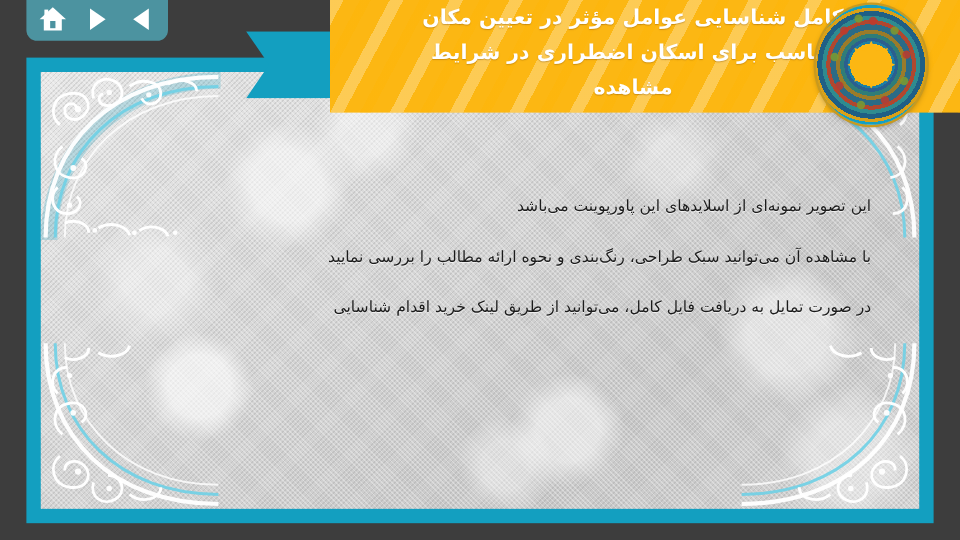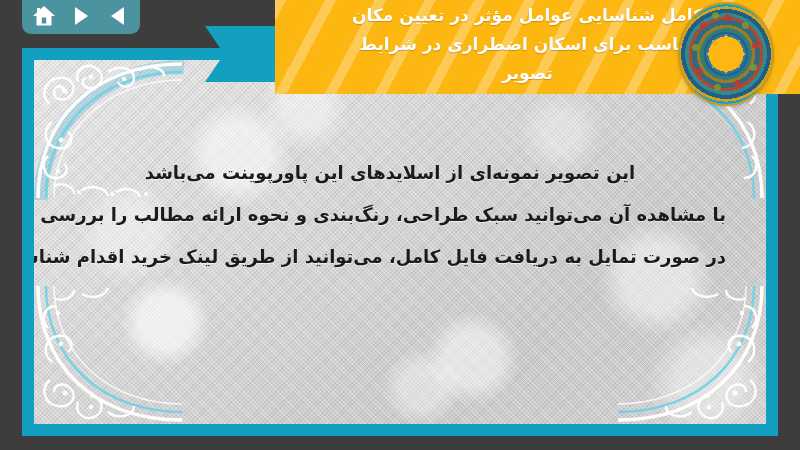--- a/index.html
+++ b/index.html
@@ -108,22 +108,22 @@
     background:#fcb713;
     clip-path:polygon(50% 0%,61% 22%,85% 15%,78% 39%,100% 50%,78% 61%,85% 85%,61% 78%,50% 100%,39% 78%,15% 85%,22% 61%,0% 50%,22% 39%,15% 15%,39% 22%);
   }
   .med-dots{position:absolute;inset:0;}
   .med-dots i{position:absolute;width:7px;height:7px;border-radius:50%;background:#c0392b;opacity:.85;}
   .med-dots b{position:absolute;width:7px;height:7px;border-radius:50%;background:#7d9b2f;opacity:.85;}
 
   
   .body-text{
     position:absolute;right:40px;top:92px;width:672px;
-    direction:rtl;text-align:center;color:#1b1b1b;
-    font-size:18px;line-height:42px;font-weight:bold;
+    direction:rtl;color:#1b1b1b;
+    font-size:13px;line-height:42px;font-weight:normal;
     text-shadow:0 1px 0 rgba(255,255,255,.6);
     z-index:20;
   }
   .body-text p{margin:0;white-space:nowrap;}
 </style>
 </head>
 <body>
 
 <div id="stage">
 
@@ -235,21 +235,21 @@
 
     </div>
   </div>
 
   <div class="ribbon-wrap">
     <div class="ribbon-tail"></div>
     <div class="ribbon-body"></div>
     <div class="ribbon-text">
       <span class="l1">کامل شناسایی عوامل مؤثر در تعیین مکان</span>
       <span class="l1">مناسب برای اسکان اضطراری در شرایط</span>
-      <span class="l1">تصویر</span>
+      <span class="l1">مشاهده</span>
     </div>
     <div class="medallion">
       <div class="med-dots">
         <i style="left:44px;top:10px"></i>
           <b style="left:62px;top:18px"></b>
         <i style="left:72px;top:38px"></i>
           <b style="left:70px;top:60px"></b>
         <i style="left:54px;top:76px"></i>
           <b style="left:34px;top:80px"></b>
         <i style="left:16px;top:64px"></i>

